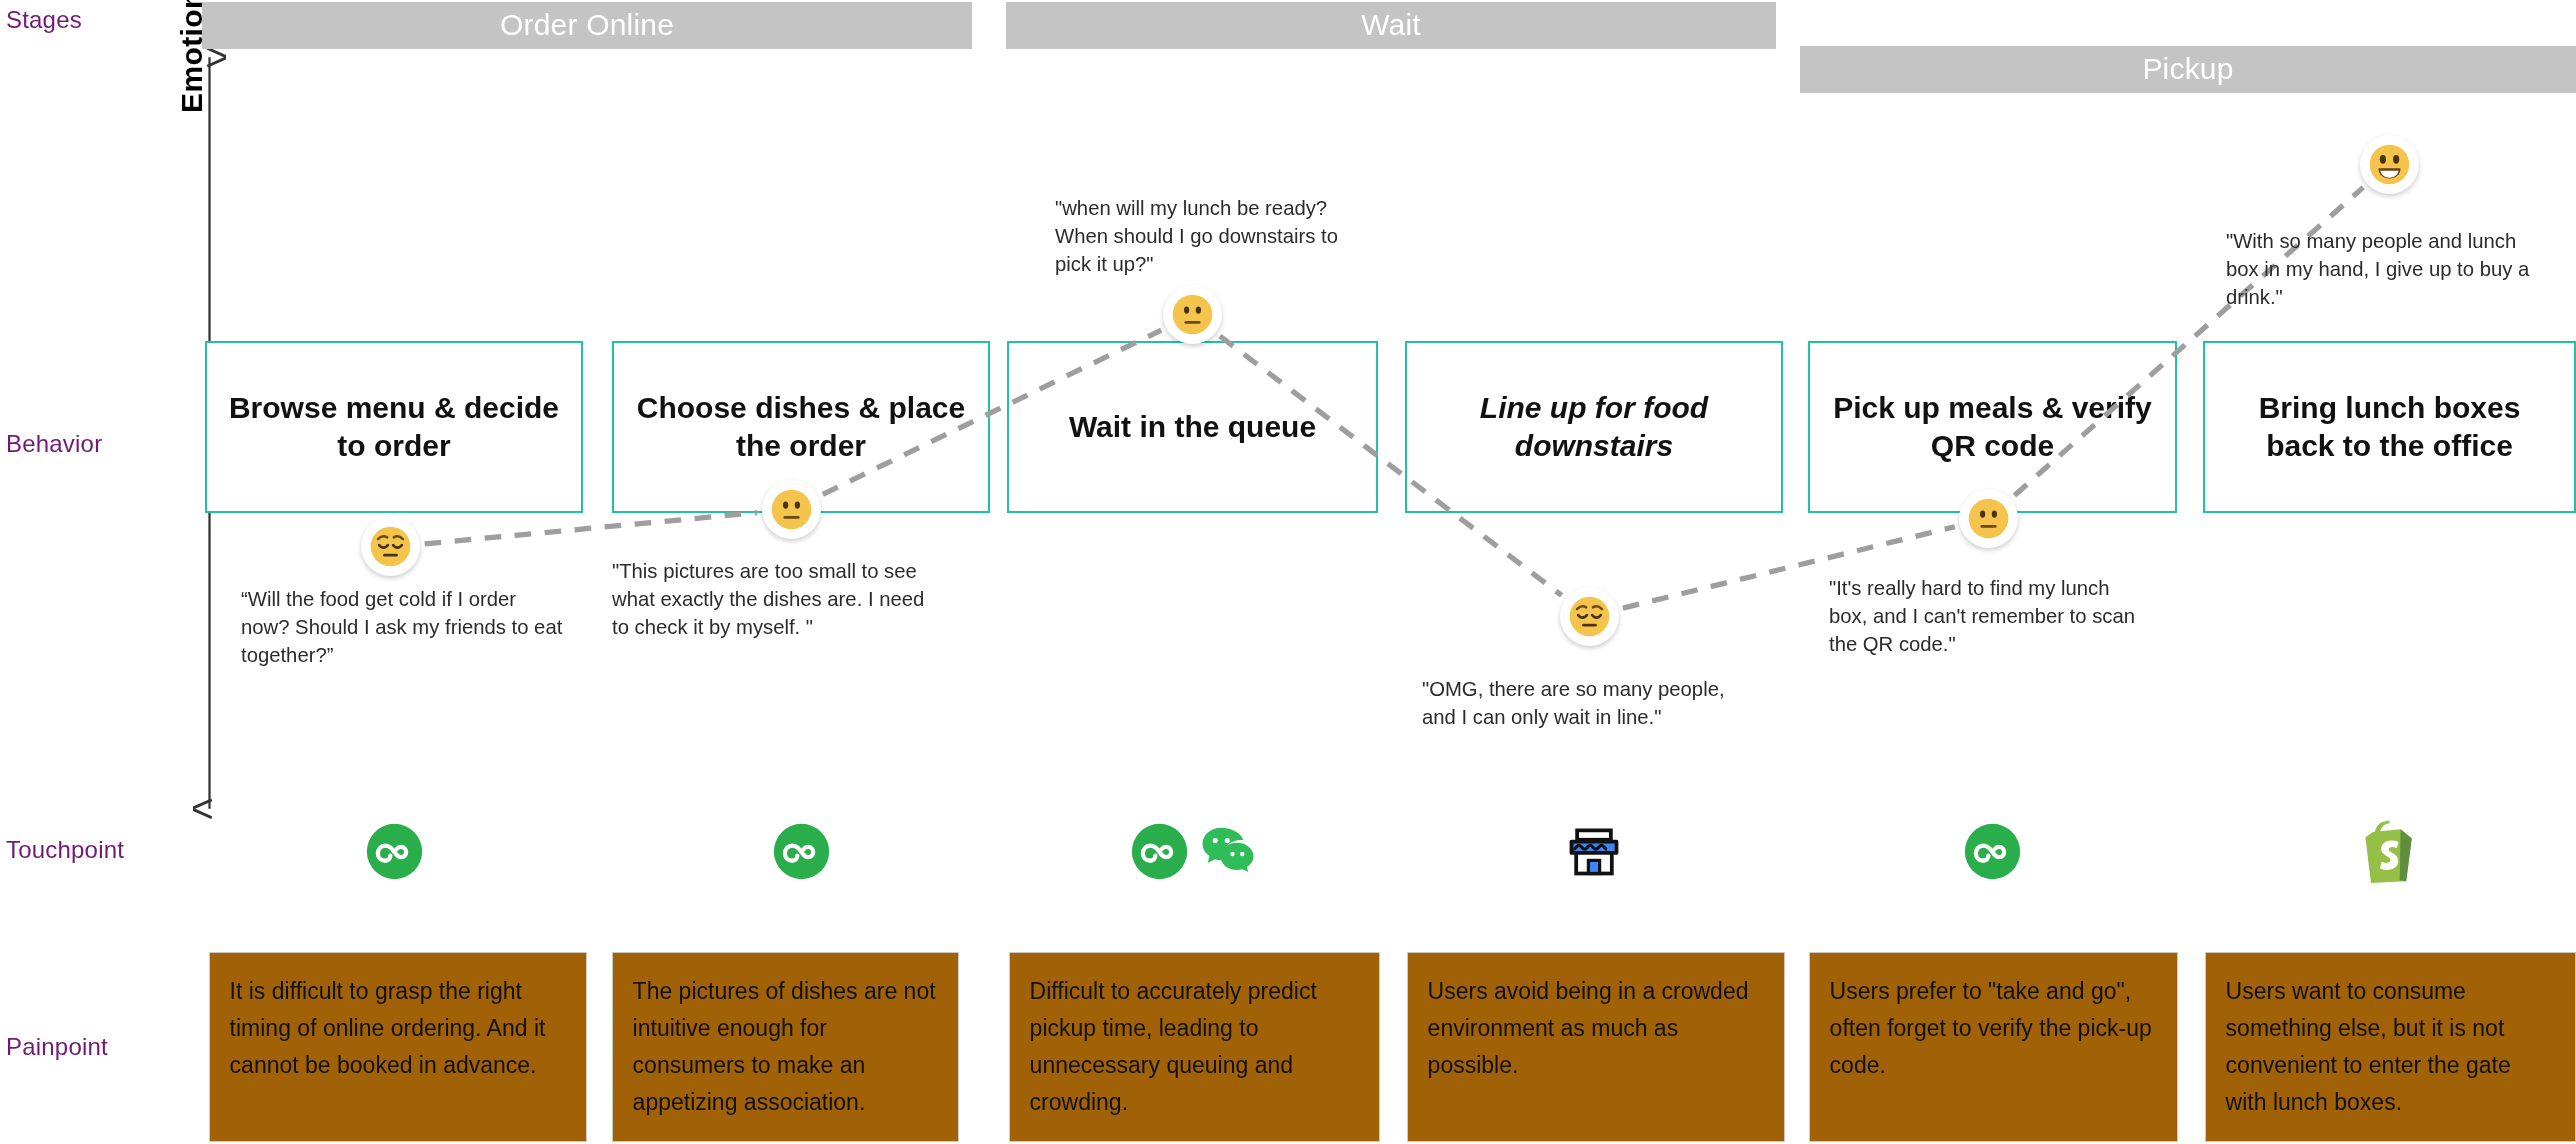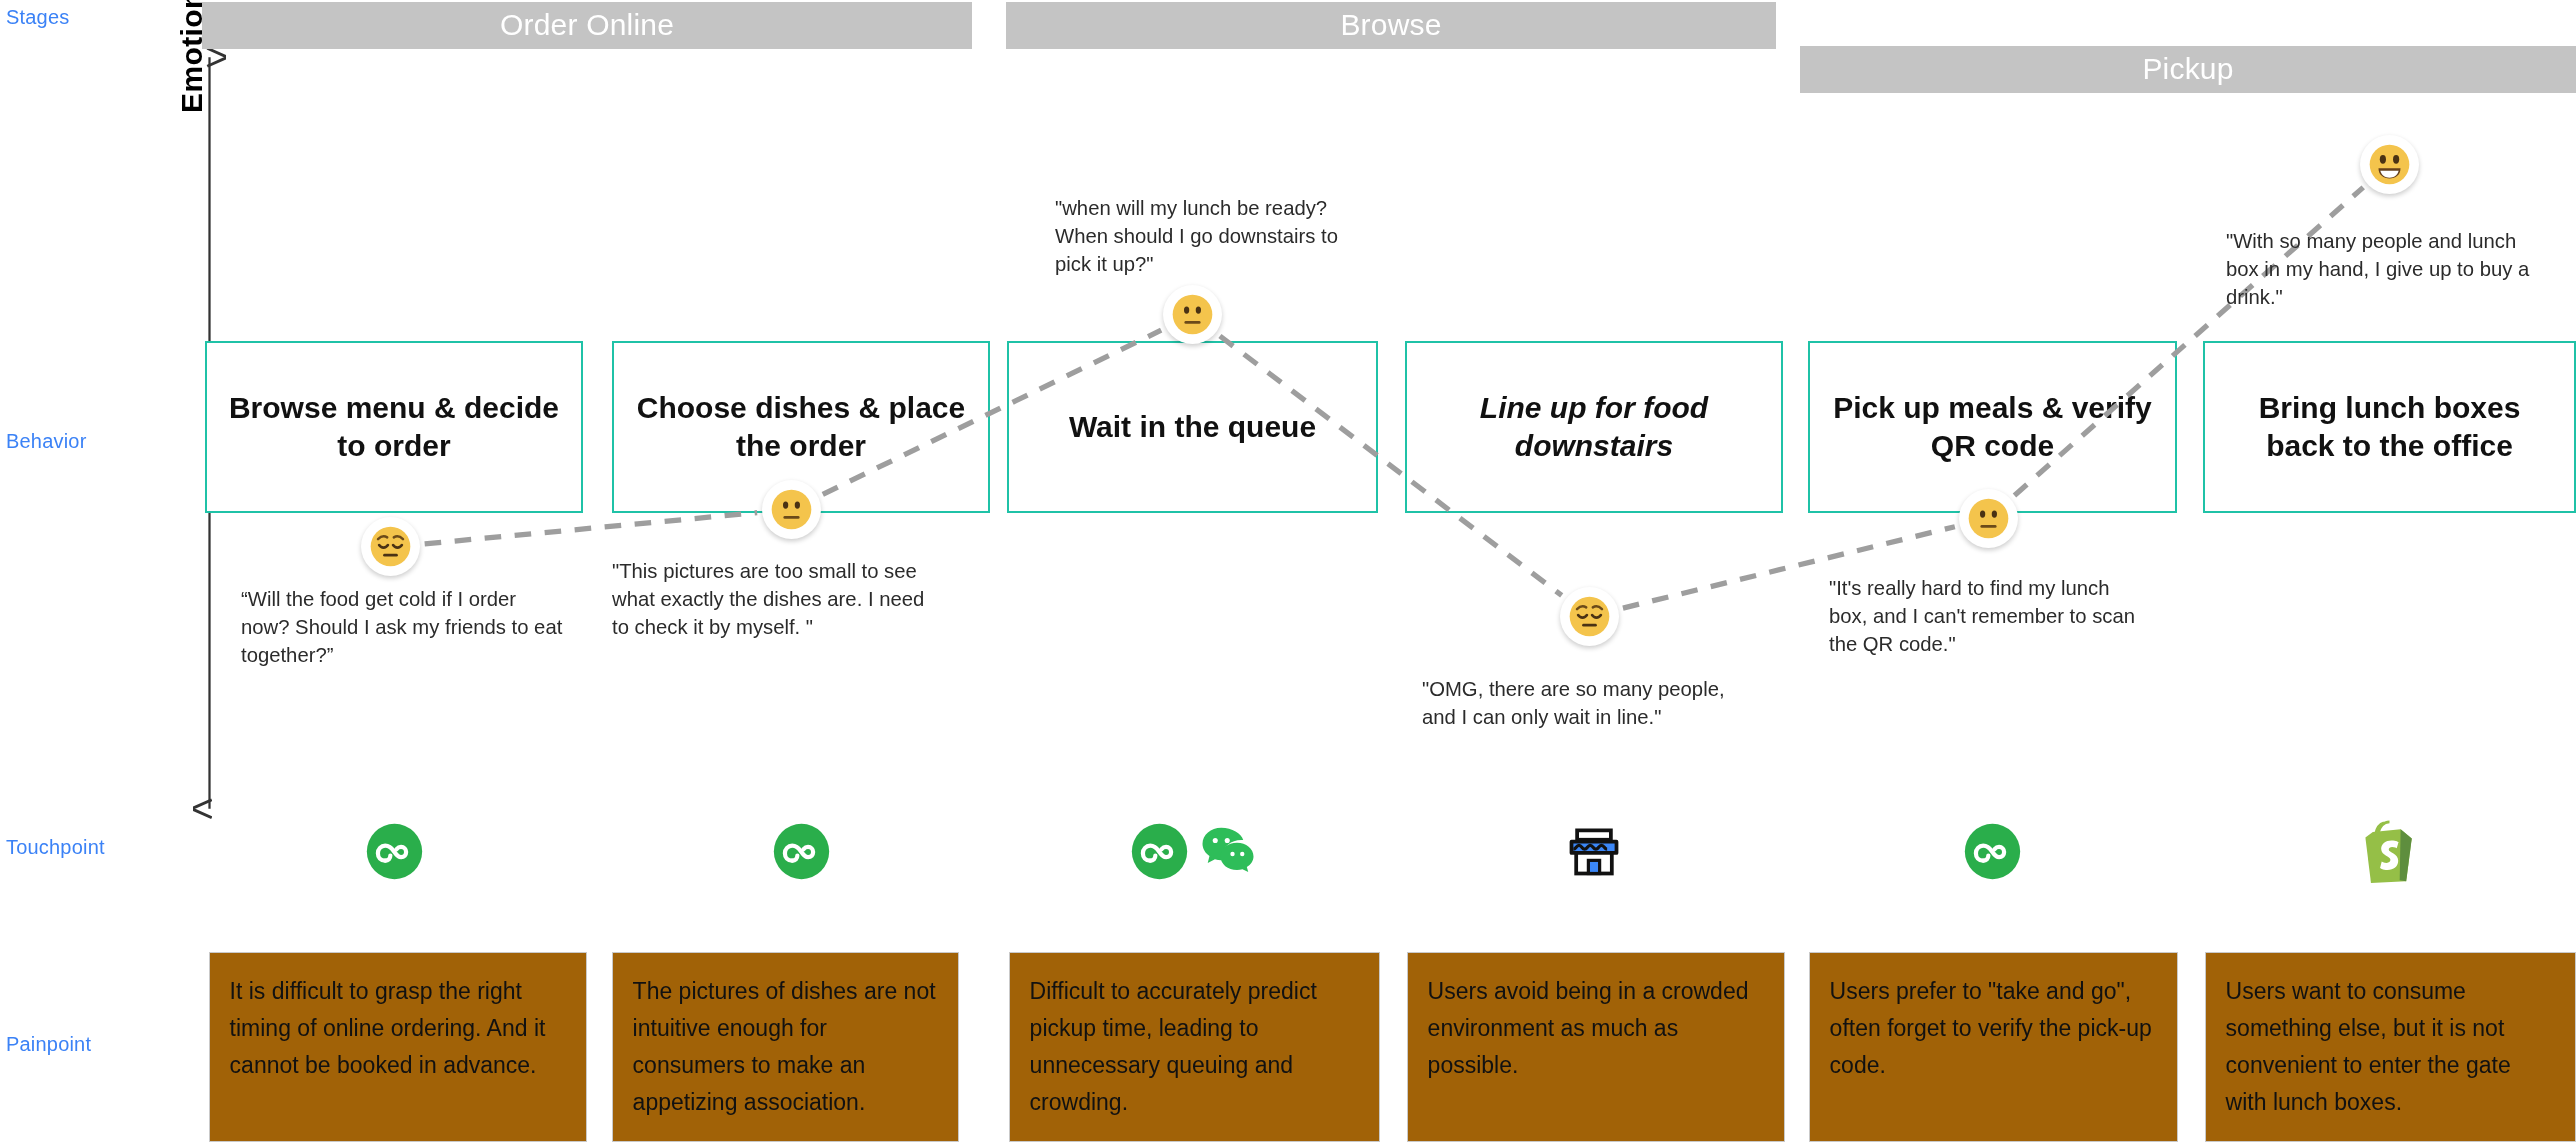--- a/index.html
+++ b/index.html
@@ -7,22 +7,22 @@
     width: 2576px; height: 1144px;
     background: #ffffff;
     font-family: "Liberation Sans", sans-serif;
     overflow: hidden;
   }
   #root { position: relative; width: 2576px; height: 1144px; }
 
   
   .row-label {
     position: absolute;
-    font-size: 20px;
-    color: #3b82f6;
+    font-size: 24px;
+    color: #701a75;
     font-weight: 400;
     white-space: nowrap;
     letter-spacing: 0.2px;
   }
   #label-stages     { left: 6px;  top: 6px; }
   #label-behavior   { left: 6px;  top: 408px; margin-top: 22px; }
   #label-touchpoint { left: 6px;  top: 836px; }
   #label-painpoint  { left: 6px;  top: 1033px; }
 
   
@@ -147,21 +147,21 @@
       </marker>
     </defs>
     <line x1="22" y1="14" x2="22" y2="1016" stroke="#333" stroke-width="3" marker-start="url(#arrUp)" marker-end="url(#arrDown)"></line>
   </svg>
 
   <div id="stage-bars">
       <div class="stage-bar" style="left: 202px; width: 770px;">
         <span>Order Online</span>
       </div>
       <div class="stage-bar" style="left: 1006px; width: 770px;">
-        <span>Browse</span>
+        <span>Wait</span>
       </div>
       <div class="stage-bar" style="left: 1800px; width: 776px; margin-top: 44px;">
         <span>Pickup</span>
       </div>
     </div>
 
   <div id="behavior-boxes">
       <div class="behavior-box" style="left: 205px; width: 378px;">
         <div class="behavior-text">Browse menu &amp; decide to order</div>
       </div>

